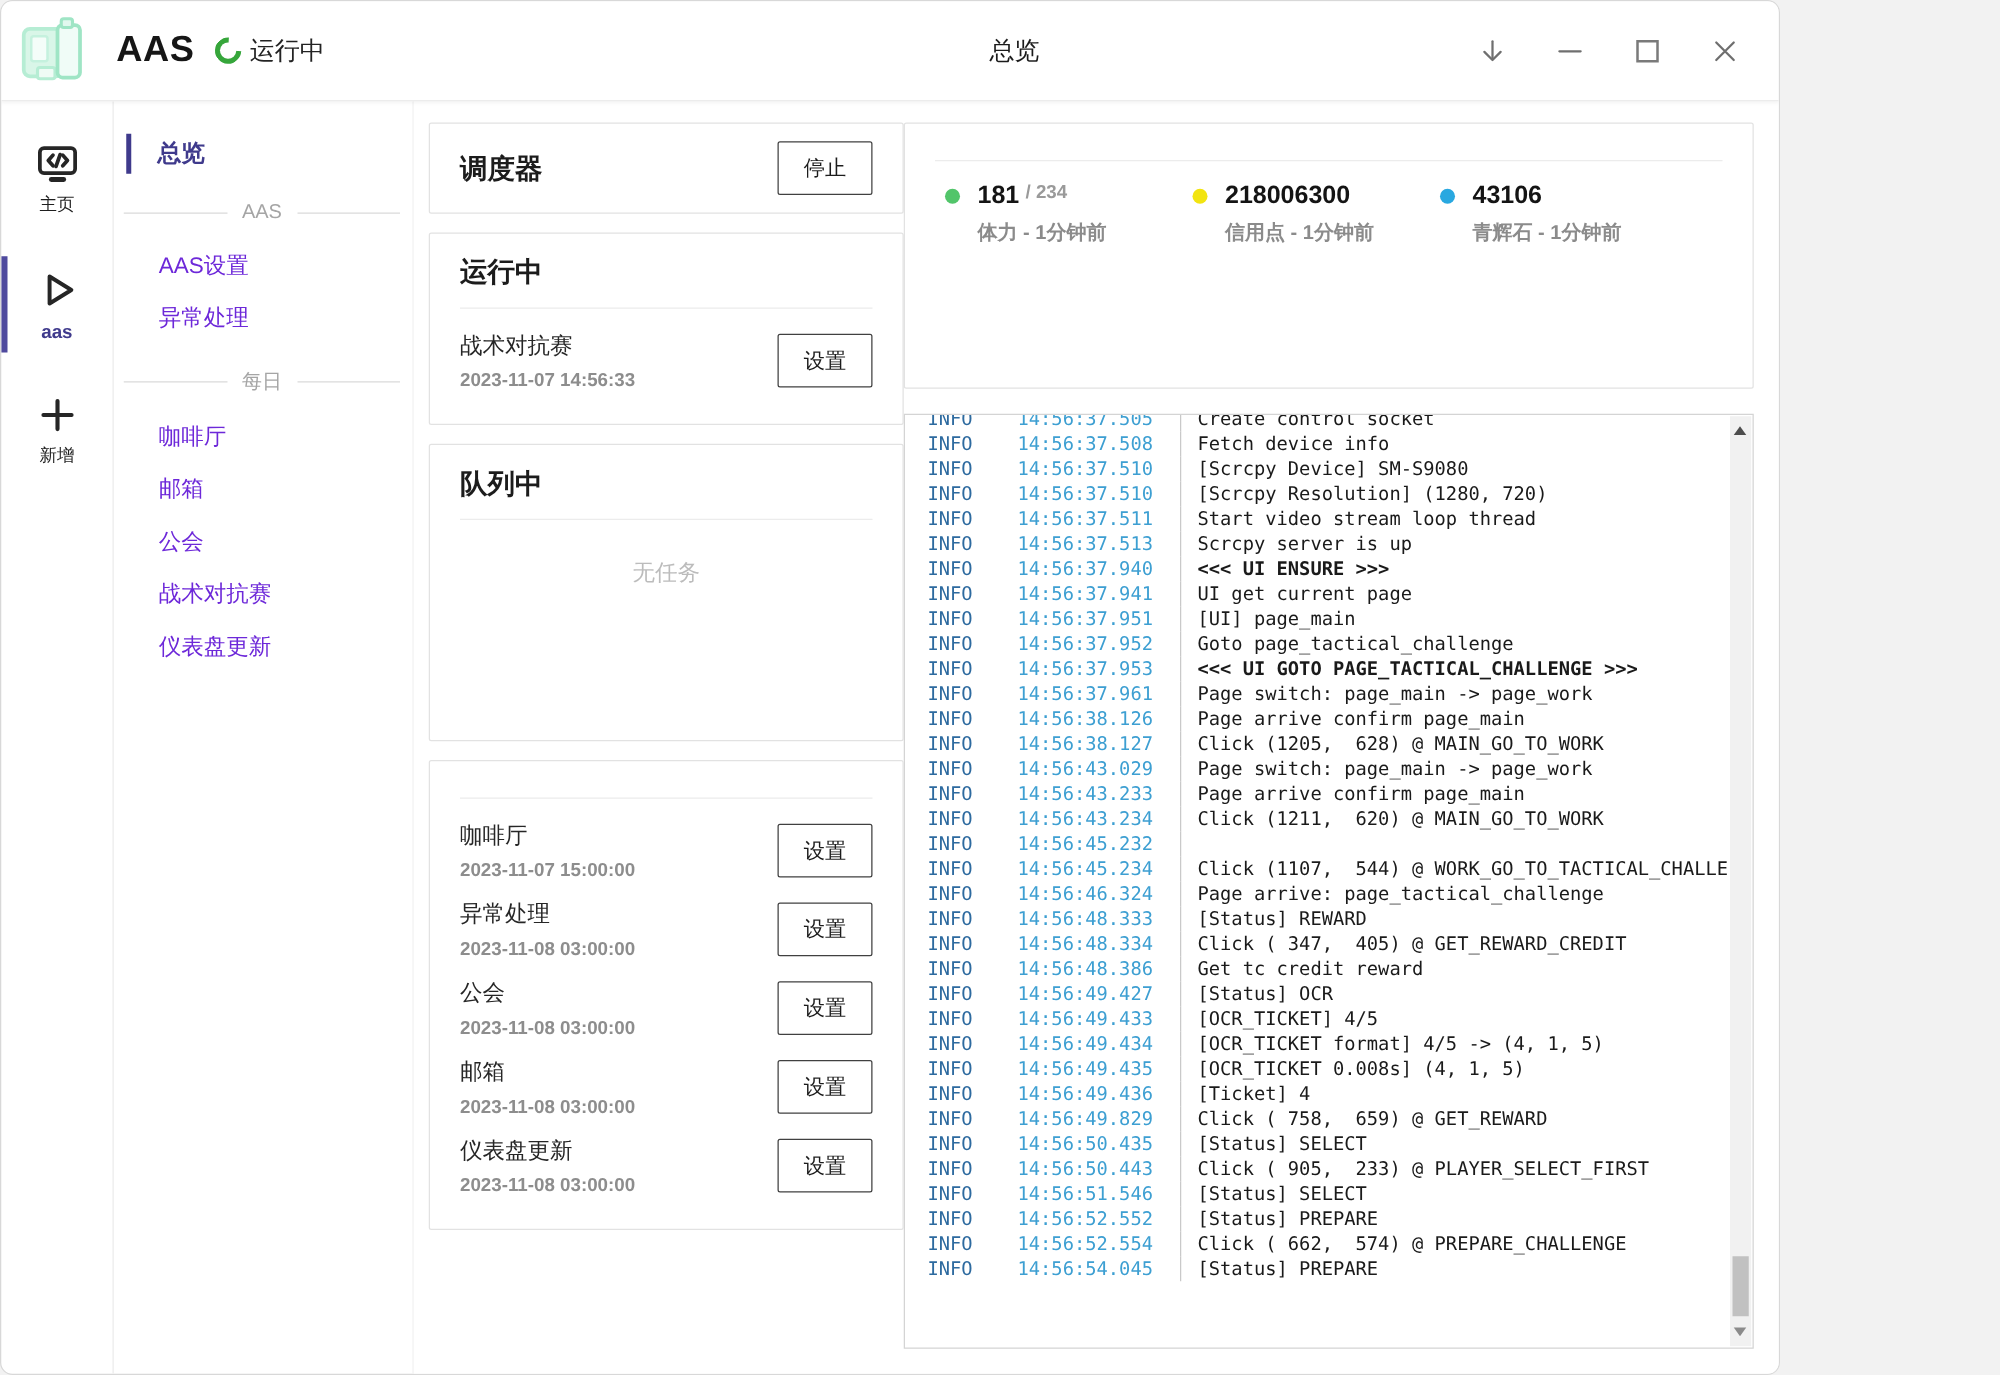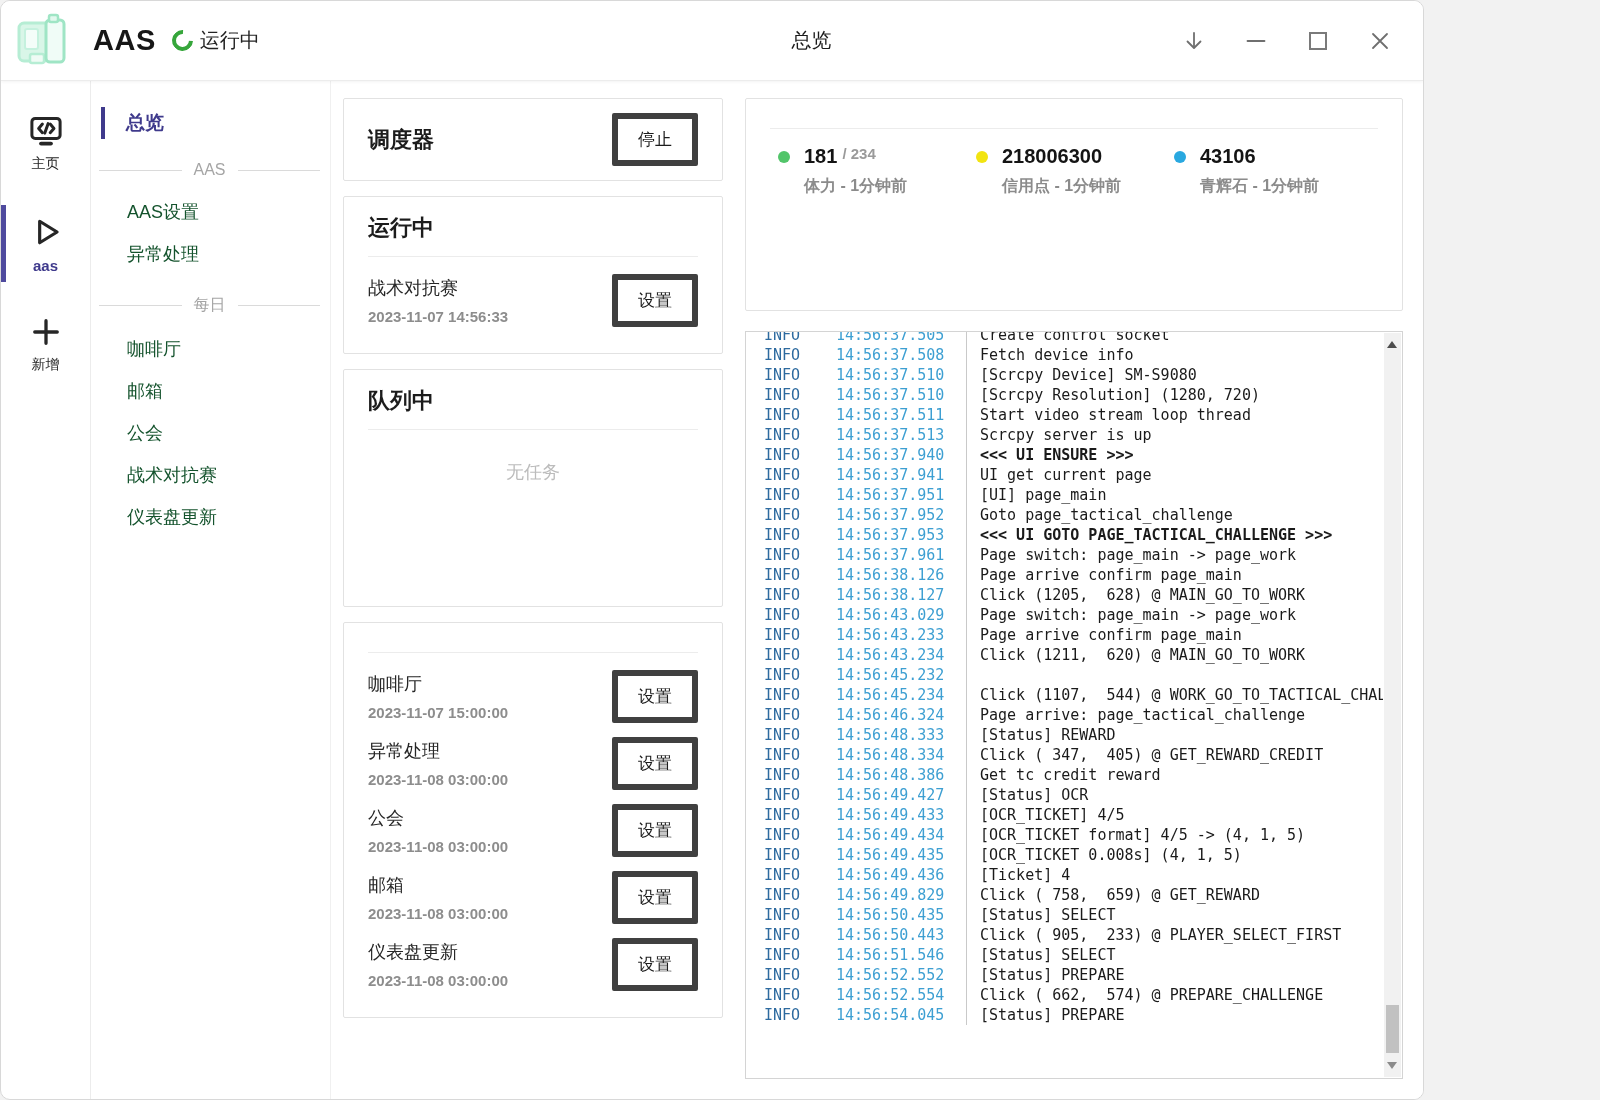--- a/index.html
+++ b/index.html
@@ -25,31 +25,31 @@
   .rail-label { font-size:14px; color:#1f1f1f; }
   .rail-item.active .rail-label { color:#3f3a8c; font-weight:700; font-size:15px; }
   .rail-item.active::before { content:''; position:absolute; left:0; top:0; bottom:0; width:5px; background:#4f4a9e; }
 
   
   .sidebar { width:240px; flex:0 0 240px; border-right:1px solid #f0f0f0; padding-top:24px; }
   .side-overview { position:relative; margin:0 0 6px 0; padding:5px 0 5px 35px; font-size:19px; font-weight:700; color:#3f3a8c; cursor:pointer; }
   .side-overview::before { content:''; position:absolute; left:10px; top:2px; bottom:2px; width:4px; background:#3f3a8c; }
   .side-divider { display:flex; align-items:center; gap:12px; margin:20px 10px 12px 8px; color:#a5a5a5; font-size:16px; }
   .side-divider::before, .side-divider::after { content:''; flex:1; height:1px; background:#dadada; }
-  .side-item { padding:9px 0 9px 36px; font-size:18px; color:#14532d; cursor:pointer; }
-
-  
-  .main { flex:1; min-width:0; padding:17px 20px 20px 12px; display:flex; gap:22px; background:#fff; }
+  .side-item { padding:9px 0 9px 36px; font-size:18px; color:#6d28d9; cursor:pointer; }
+
+  
+  .main { flex:1; min-width:0; padding:17px 20px 20px 12px; display:flex; gap:0; background:#fff; }
   .col-left { width:380px; flex:0 0 380px; display:flex; flex-direction:column; gap:15px; }
   .col-right { flex:1; min-width:0; display:flex; flex-direction:column; }
 
   .card { background:#fff; border:1px solid #e2e2e2; border-radius:2px; padding:16px 24px; }
   .card-title { font-size:22px; font-weight:600; color:#1c1c1c; }
   .hr { height:1px; background:#ececec; margin:13px 0 13px 0; }
-  .btn { display:inline-flex; align-items:center; justify-content:center; background:#fff; border:6px solid #404040; border-radius:2px; font-size:17px; color:#1c1c1c; padding:9px 20px; cursor:pointer; font-family:inherit; }
+  .btn { display:inline-flex; align-items:center; justify-content:center; background:#fff; border:1px solid #404040; border-radius:2px; font-size:17px; color:#1c1c1c; padding:9px 20px; cursor:pointer; font-family:inherit; }
   .row-between { display:flex; align-items:center; justify-content:space-between; }
 
   .card-scheduler { padding:14px 24px; }
   .task-row { display:flex; align-items:center; justify-content:space-between; padding:4px 0 10px 0; }
   .task-name { font-size:18px; color:#262626; margin-bottom:8px; }
   .task-time { font-size:15px; color:#8d8d8d; font-weight:700; }
 
   .card-queue { height:238px; }
   .queue-empty { text-align:center; color:#bcbcbc; font-size:18px; margin-top:30px; }
 

